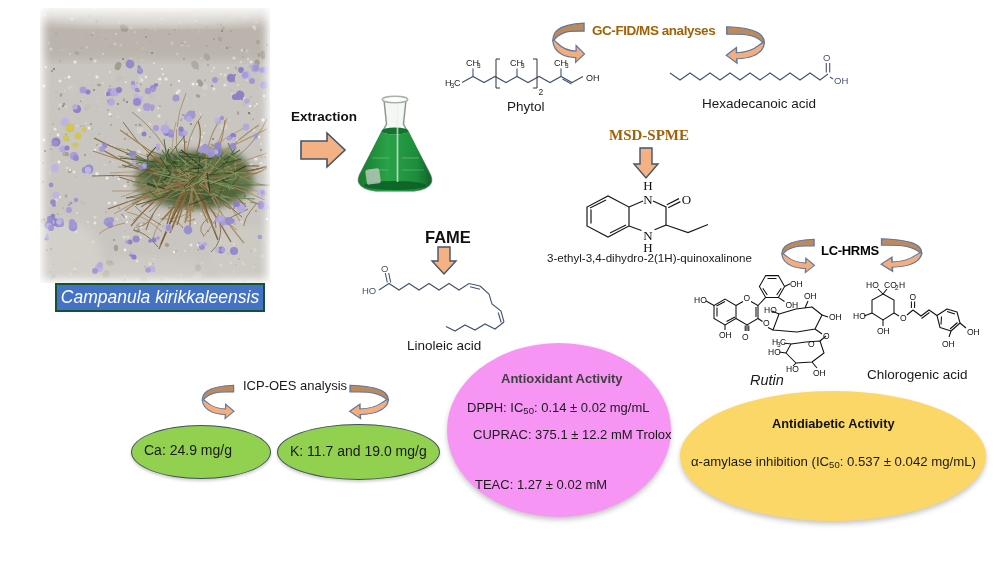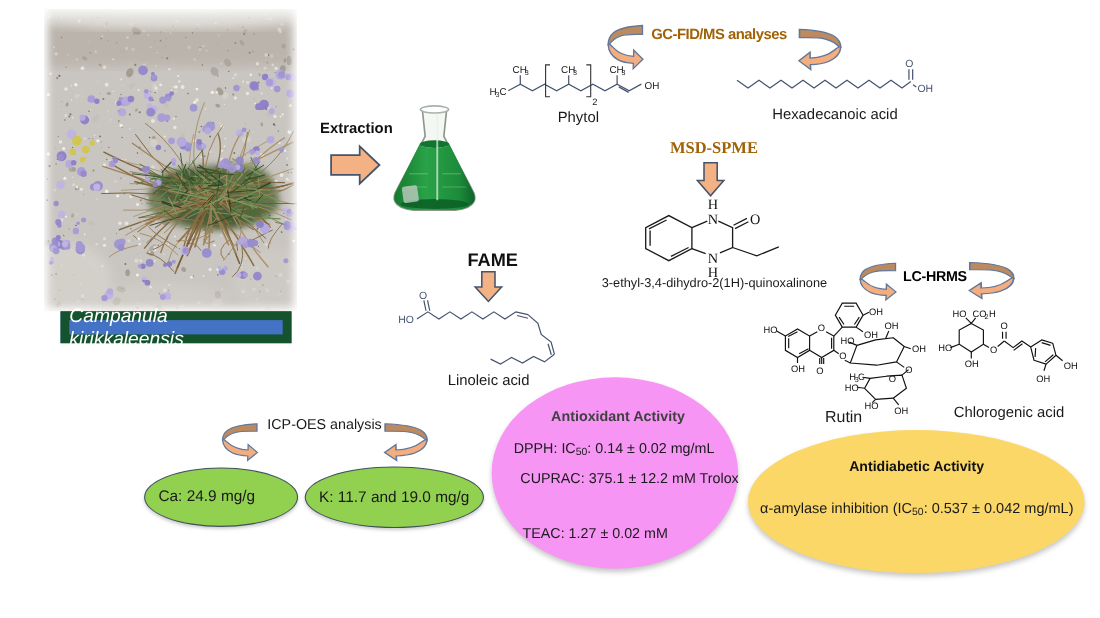--- a/index.html
+++ b/index.html
@@ -1040,21 +1040,21 @@
         <circle cx="30" cy="120" r="4.5"></circle>
         <circle cx="38" cy="128" r="3.5"></circle>
         <circle cx="26" cy="130" r="3"></circle>
         <circle cx="35" cy="137" r="2.6"></circle>
         <circle cx="44" cy="122" r="2.4"></circle>
       </g>
 </svg>
 </div>
 <div class="abs" style="left:35px;top:3px;width:240px;height:285px;box-shadow:inset 0 0 8px 8px #ffffff;"></div>
 
-<div class="abs" style="left:55px;top:283px;width:210px;height:29px;background:#4472c4;border:8px solid #14532d;box-sizing:border-box;display:flex;align-items:center;justify-content:center;">
+<div class="abs" style="left:55px;top:283px;width:210px;height:29px;background:#4472c4;border:2px solid #14532d;box-sizing:border-box;display:flex;align-items:center;justify-content:center;">
 <span style="color:#fff;font-style:italic;font-size:17.5px;">Campanula kirikkaleensis</span>
 </div>
 
 <div class="abs" style="left:131px;top:425px;width:138px;height:52px;background:#92d050;border:1.3px solid #41525f;border-radius:50%;box-shadow:0 2px 3px rgba(130,130,130,0.4);"></div>
 <div class="abs" style="left:277px;top:424px;width:161px;height:54px;background:#92d050;border:1.3px solid #41525f;border-radius:50%;box-shadow:0 2px 3px rgba(130,130,130,0.4);"></div>
 <div class="abs" style="left:447px;top:343px;width:224px;height:174px;background:#f795f5;border-radius:50%;box-shadow:0 3px 5px rgba(130,130,130,0.45);"></div>
 <div class="abs" style="left:680px;top:391px;width:306px;height:130px;background:#fbd768;border-radius:50%;box-shadow:0 3px 5px rgba(130,130,130,0.45);"></div>
 
 <svg class="abs" style="left:0;top:0;" width="1000" height="562" viewBox="0 0 1000 562">
 <defs>
@@ -1235,21 +1235,21 @@
 
 <div class="lbl" style="left:291px;top:109px;font-weight:bold;font-size:13.5px;color:#111;">Extraction</div>
 <div class="lbl" style="left:592px;top:23px;font-weight:bold;font-size:13.5px;letter-spacing:-0.45px;color:#a16207;">GC-FID/MS analyses</div>
 <div class="lbl" style="left:507px;top:99px;font-size:13.5px;">Phytol</div>
 <div class="lbl" style="left:702px;top:96px;font-size:13.5px;">Hexadecanoic acid</div>
 <div class="lbl" style="left:609px;top:127px;font-family:'Liberation Serif',serif;font-weight:bold;font-size:15px;color:#a16207;">MSD-SPME</div>
 <div class="lbl" style="left:547px;top:251px;font-size:11.6px;">3-ethyl-3,4-dihydro-2(1H)-quinoxalinone</div>
 <div class="lbl" style="left:425px;top:228px;font-weight:bold;font-size:16.5px;color:#111;">FAME</div>
 <div class="lbl" style="left:407px;top:338px;font-size:13.5px;">Linoleic acid</div>
 <div class="lbl" style="left:821px;top:223px;font-weight:bold;font-size:13px;letter-spacing:-0.3px;color:#000000;margin-top:20px;">LC-HRMS</div>
-<div class="lbl" style="left:750px;top:372px;font-size:14.5px;">Rutin</div>
+<div class="lbl" style="left:750px;top:372px;font-size:14.5px;font-style:italic;">Rutin</div>
 <div class="lbl" style="left:867px;top:367px;font-size:13.5px;">Chlorogenic acid</div>
 <div class="lbl" style="left:243px;top:378px;font-size:13px;">ICP-OES analysis</div>
 <div class="lbl" style="left:144px;top:442px;font-size:14px;">Ca: 24.9 mg/g</div>
 <div class="lbl" style="left:290px;top:443px;font-size:14px;">K: 11.7 and 19.0 mg/g</div>
 <div class="lbl" style="left:501px;top:371px;font-weight:bold;font-size:13px;color:#404040;">Antioxidant Activity</div>
 <div class="lbl" style="left:467px;top:400px;font-size:13px;">DPPH: IC<span style="font-size:9.5px;vertical-align:-2px;">50</span>: 0.14 ± 0.02 mg/mL</div>
 <div class="lbl" style="left:473px;top:427px;font-size:13px;">CUPRAC: 375.1 ± 12.2 mM Trolox</div>
 <div class="lbl" style="left:475px;top:477px;font-size:13px;">TEAC: 1.27 ± 0.02 mM</div>
 <div class="lbl" style="left:772px;top:416px;font-weight:bold;font-size:12.8px;color:#111;">Antidiabetic Activity</div>
 <div class="lbl" style="left:691px;top:454px;font-size:13.2px;">α-amylase inhibition (IC<span style="font-size:9.5px;vertical-align:-2px;">50</span>: 0.537 ± 0.042 mg/mL)</div>

